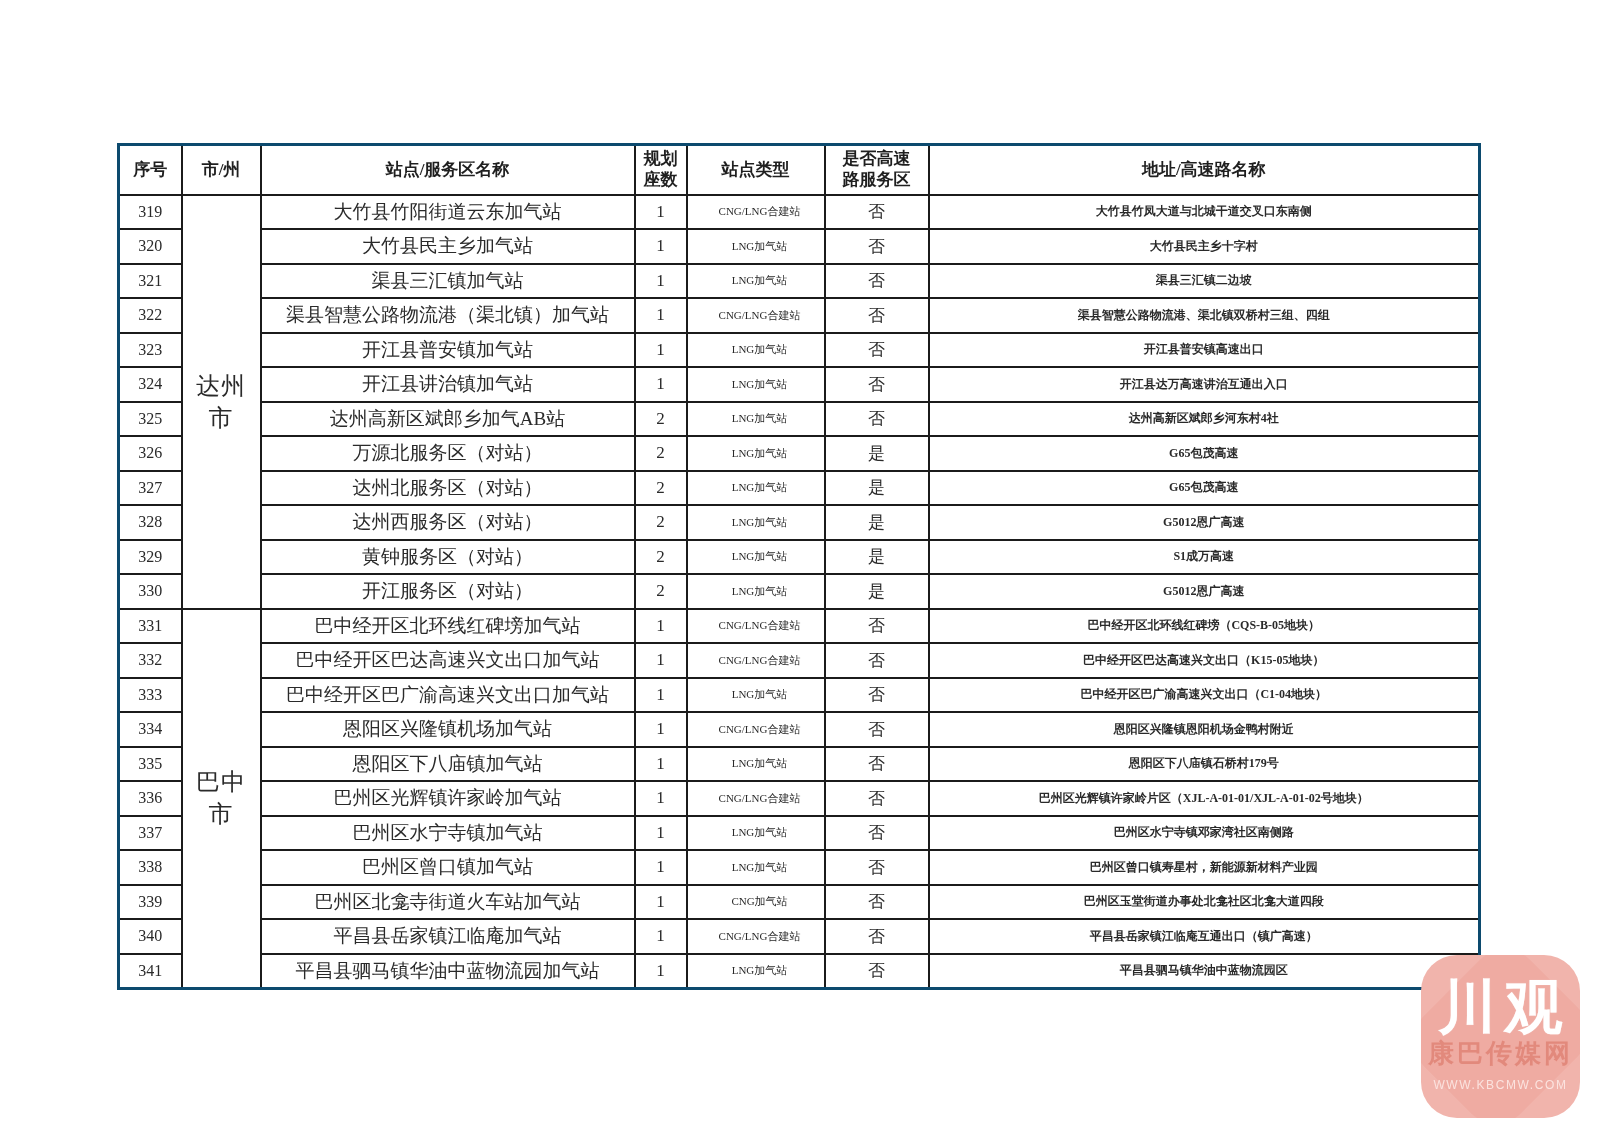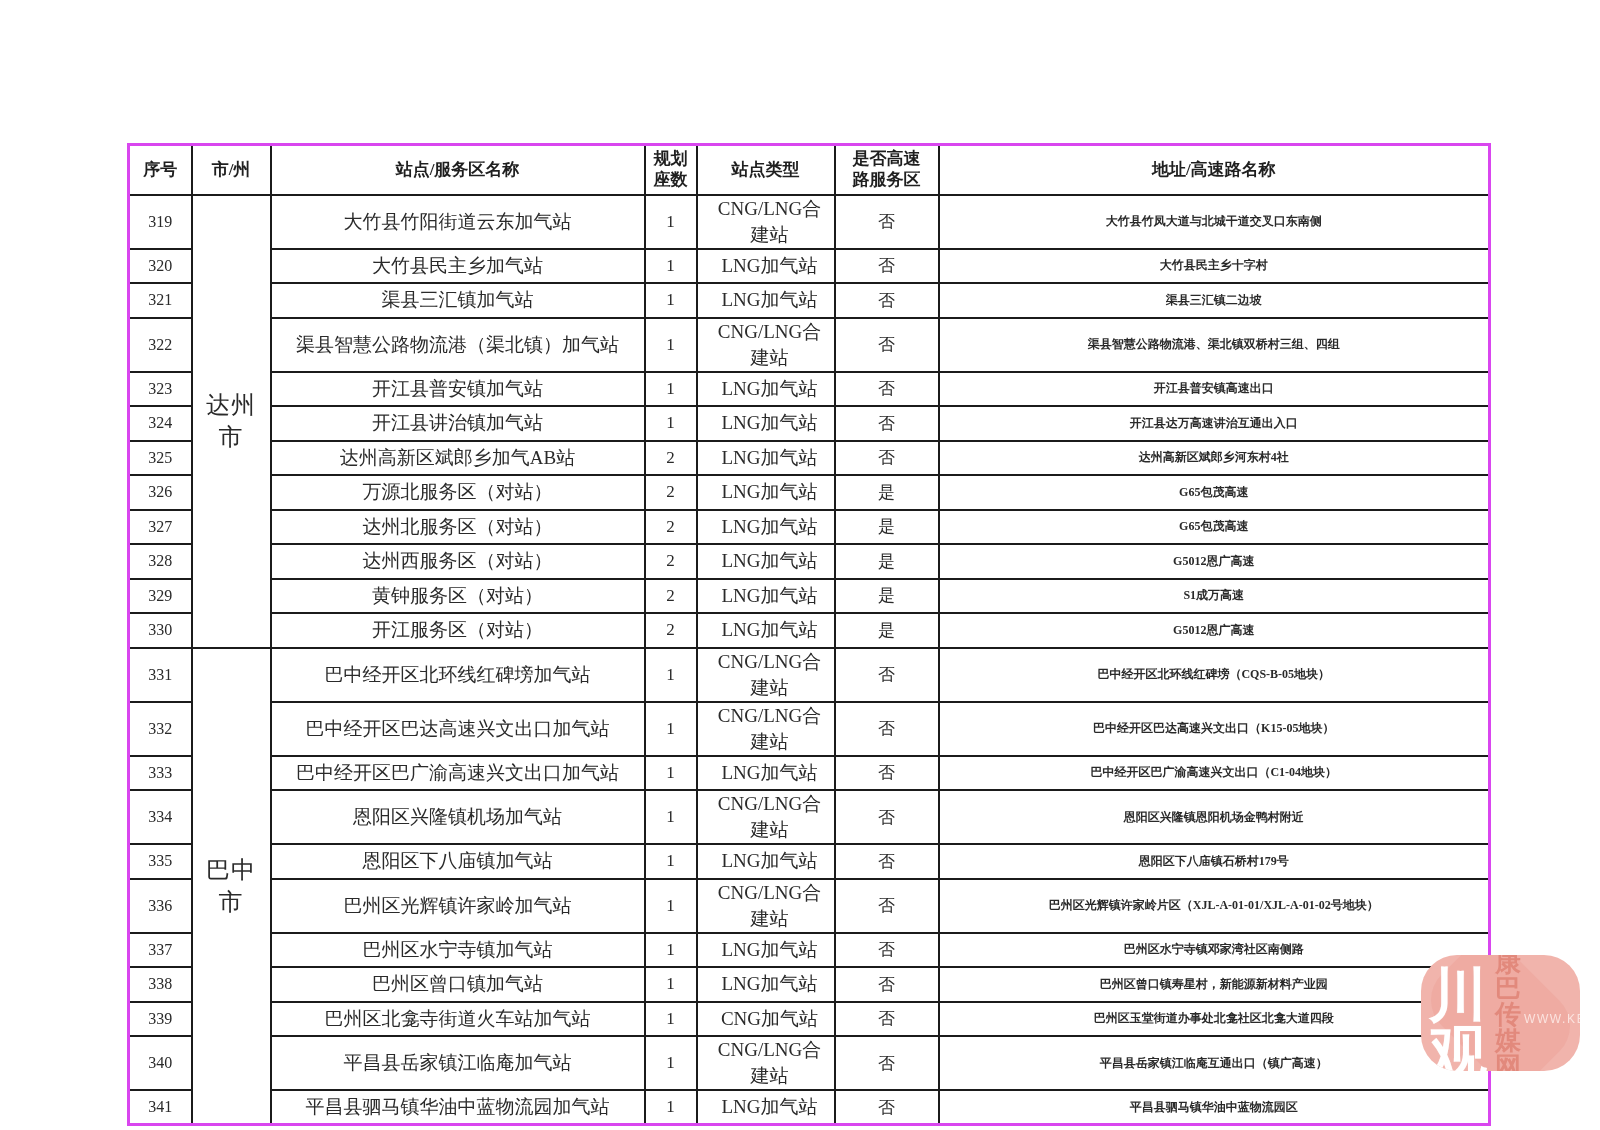--- a/index.html
+++ b/index.html
@@ -3,47 +3,47 @@
 <meta charset="utf-8">
 <style>
   html,body { margin:0; padding:0; }
   .page {
     position:relative; width:1600px; height:1130px;
     background:#ffffff; overflow:hidden;
     font-family:"Liberation Serif","DejaVu Serif",serif;
     color:#262626;
   }
   table.station-table {
-    position:absolute; left:127px; top:143px; width:1361px;
+    position:absolute; left:117px; top:143px; width:1361px;
     border-collapse:collapse; table-layout:fixed;
-    border:3px solid #d946ef;
+    border:3px solid #0c4a6e;
   }
   .station-table th, .station-table td {
     border:2px solid #1b1b1b;
     text-align:center; vertical-align:middle;
     padding:0 4px; overflow:hidden;
   }
   .station-table thead tr { height:50px; }
   .station-table tbody tr { height:34.5px; }
   .station-table th { font-size:17px; font-weight:bold; line-height:1.2; color:#1f1f1f; }
   .station-table td { font-size:17px; color:#2a2a2a; }
   td.cell-no { font-size:16px; font-family:"Liberation Serif","DejaVu Serif",serif; }
   td.cell-city { font-size:24px; letter-spacing:1px;margin-left:47px; }
-  td.cell-type { font-size:19px;padding-left:12px; }
+  td.cell-type { font-size:11px;padding-left:12px; }
   td.cell-highway { font-size:17px; }
   td.cell-address { font-size:12px;font-weight:bold; }
   td.cell-name { font-size:19px; }
   .page-number {
     position:absolute; left:0; top:1001px; width:1594px;
     text-align:center; font-size:23px; color:#1d1d1d; letter-spacing:1px;
   }
   .watermark {
-    position:absolute; left:1421px; top:955px; width:159px; height:116px;
+    position:absolute; left:1421px; top:955px; width:159px; height:163px;
     border-radius:36px;
-    display:flex; flex-direction:row; align-items:center;
+    display:flex; flex-direction:column; align-items:center;
     overflow:hidden;
   }
   .watermark::before {
     content:""; position:absolute; left:14px; top:10px; right:14px; bottom:10px;
     background:rgba(226,118,104,0.14);
     border-radius:34px; transform:rotate(45deg) scale(1.05);
   }
   .wm-main {
     position:relative; margin-top:24px;
     font-size:58px; font-weight:bold; line-height:1;

